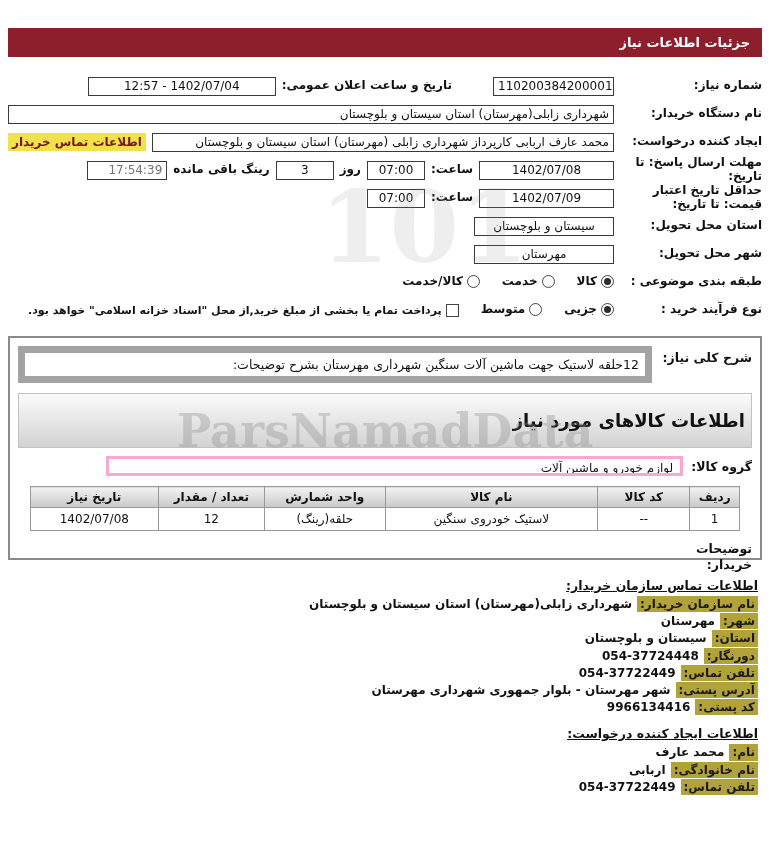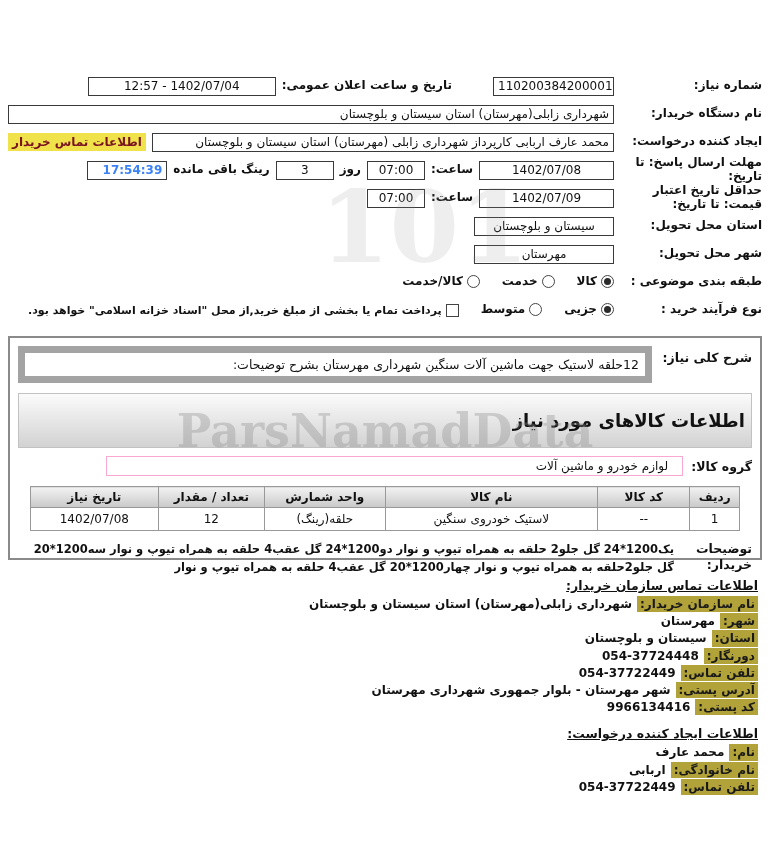--- a/index.html
+++ b/index.html
@@ -28,21 +28,21 @@
   .center { text-align:center; }
   .ltr { direction:ltr; }
   .flex1 { flex:1; min-width:0; }
   .w135 { width:135px; flex:none; }
   .w150 { width:121px; flex:none; }
   .w185 { width:188px; flex:none; }
   .w140 { width:140px; flex:none; }
   .w58  { width:58px;  flex:none; }
   .w80  { width:80px;  flex:none; }
   .mr35 { margin-right:35px; }
-  .timer { color:#3b82f6; font-weight:bold;padding-left:48px; }
+  .timer { color:#737373; font-weight:normal;padding-left:48px; }
   .link-hl {
     background:#efe24b; color:#7a1420; font-weight:bold; font-size:12px;
     padding:2px 4px; white-space:nowrap; cursor:pointer; flex:none;
   }
   .opt { display:flex; align-items:center; gap:4px; margin-left:16px; flex:none; }
   .radio {
     width:13px; height:13px; border:1px solid #444; border-radius:50%;
     background:#fff; flex:none; position:relative;
   }
   .radio.on::after {
@@ -63,22 +63,22 @@
     flex:1; border:7px solid #a3a3a3; background:#fff; font-size:12.5px;
     padding:4px 6px; min-height:24px;
   }
   .goods-header {
     margin-top:10px; font-weight:bold; font-size:18px; padding:16px 6px;
     background:linear-gradient(180deg,#fbfbfb,#d2d2d2); border:1px solid #c2c2c2;
   }
   .group-row { display:flex; align-items:center; gap:8px; margin-top:8px; }
   .group-lbl { font-weight:bold; font-size:12.5px; flex:none; }
   .group-box {
-    flex:1; margin-left:88px; border:1px solid #f9a8d4; background:#fff;
-    font-size:12px; height:20px; line-height:18px; padding:0 14px; overflow:hidden; white-space:nowrap;
+    flex:1; margin-left:88px; border:3px solid #f9a8d4; background:#fff;
+    font-size:12px; height:20px; line-height:18px; padding:0 7px; overflow:hidden; white-space:nowrap;
   }
   table.goods { width:calc(100% - 24px); margin:10px 12px 0; border-collapse:collapse; font-size:12px; }
   table.goods th {
     background:linear-gradient(180deg,#f2f2f2,#c9c9c9);
     border:1px solid #999; font-weight:bold; padding:3px 2px; text-align:center;
   }
   table.goods td { border:1px solid #999; padding:4px 2px; text-align:center; background:transparent; }
   .notes-row { display:flex; gap:10px; margin-top:10px; align-items:flex-start; }
   .notes-lbl { font-weight:bold; width:68px; flex:none; font-size:12.5px; line-height:1.25; }
   .notes-text { flex:1; font-size:11.5px; font-weight:bold; line-height:1.55; text-align:right; }
@@ -106,20 +106,21 @@
   }
 </style>
 </head>
 <body>
 
 <div class="page">
 
   <div class="wm wm-digits">101</div>
   <div class="wm wm-brand">ParsNamadData</div>
 
+  <div class="titlebar">جزئیات اطلاعات نیاز</div>
 
   <div class="form">
 
     <div class="frow">
       <span class="lbl c1">شماره نیاز:</span>
       <span class="vbox w150 center ltr">1102003842000019</span>
       <span class="lbl mr35">تاریخ و ساعت اعلان عمومی:</span>
       <span class="vbox w185 center">1402/07/04 - 12:57</span>
     </div>
 
@@ -236,21 +237,20 @@
           <td>لاستیک خودروی سنگین</td>
           <td>حلقه(رینگ)</td>
           <td>12</td>
           <td>1402/07/08</td>
         </tr>
       </tbody>
     </table>
 
     <div class="notes-row">
       <span class="notes-lbl">توضیحات خریدار:</span>
-      <div class="notes-text">یک1200*24 گل جلو2 حلقه به همراه تیوپ و نوار دو1200*24 گل عقب4 حلقه به همراه تیوپ و نوار سه1200*20 گل جلو2حلقه به همراه تیوپ و نوار چهار1200*20 گل عقب4 حلقه به همراه تیوپ و نوار</div>
     </div>
 
   </div>
 
   <div class="contact">
 
     <div class="sec-header">اطلاعات تماس سازمان خریدار:</div>
 
     <div class="cline">
       <span class="cl-lbl">نام سازمان خریدار:</span>

